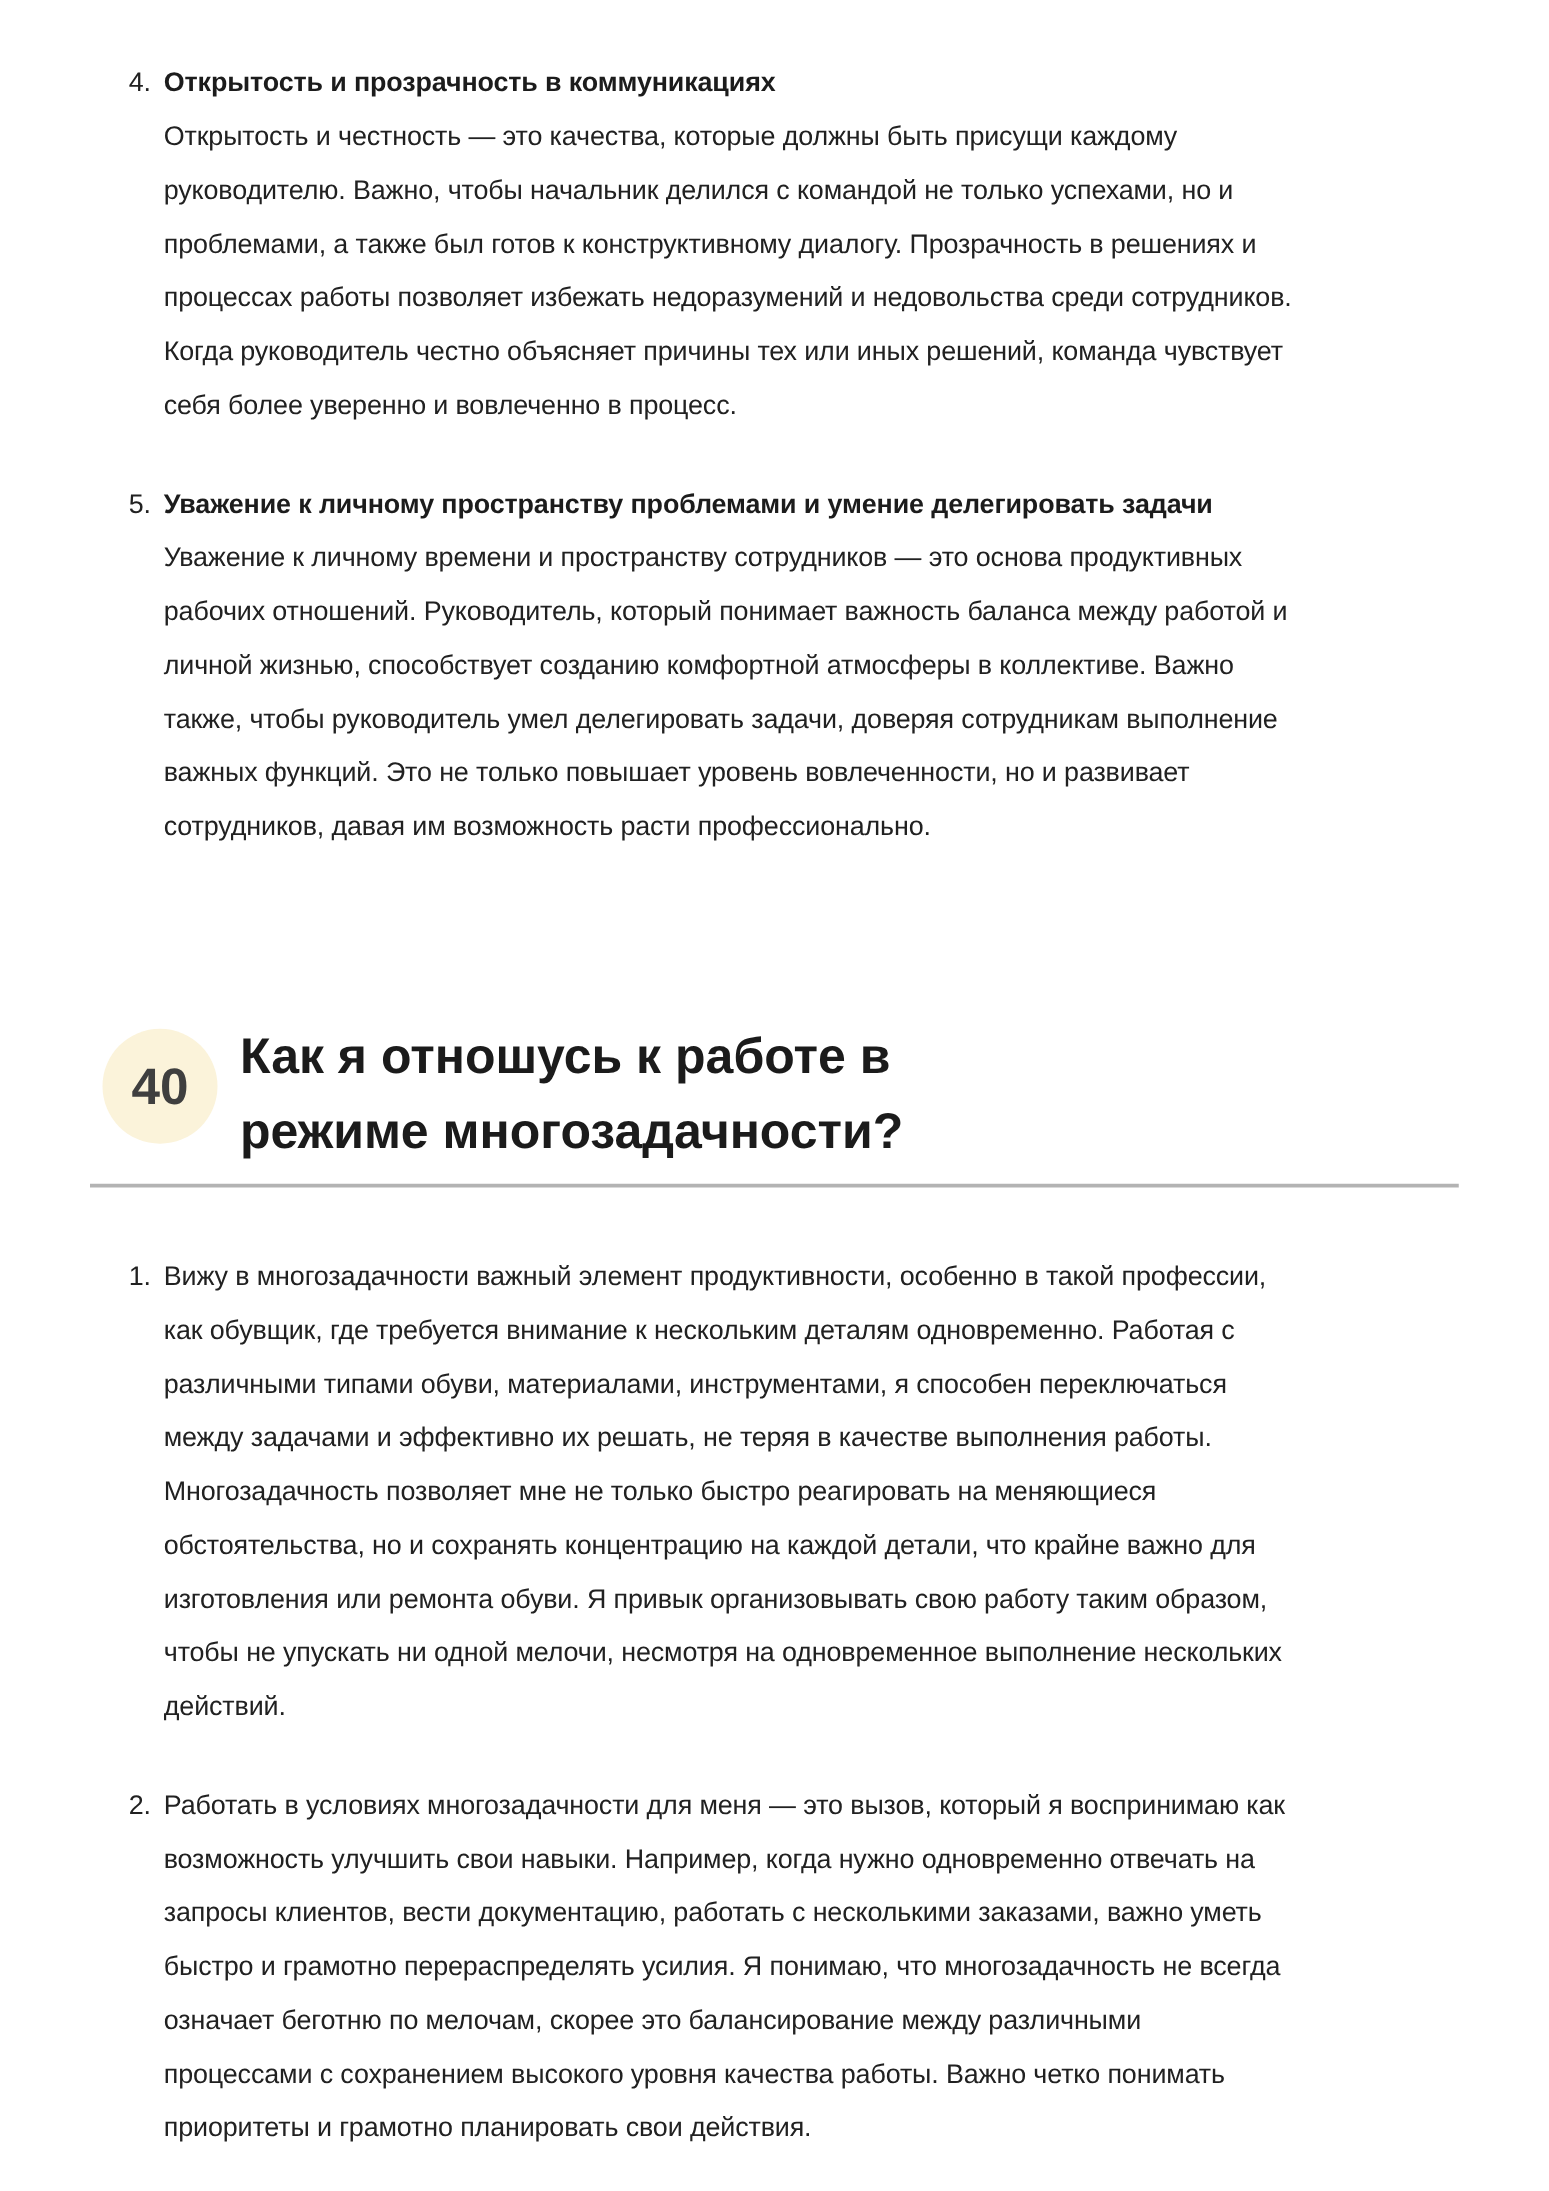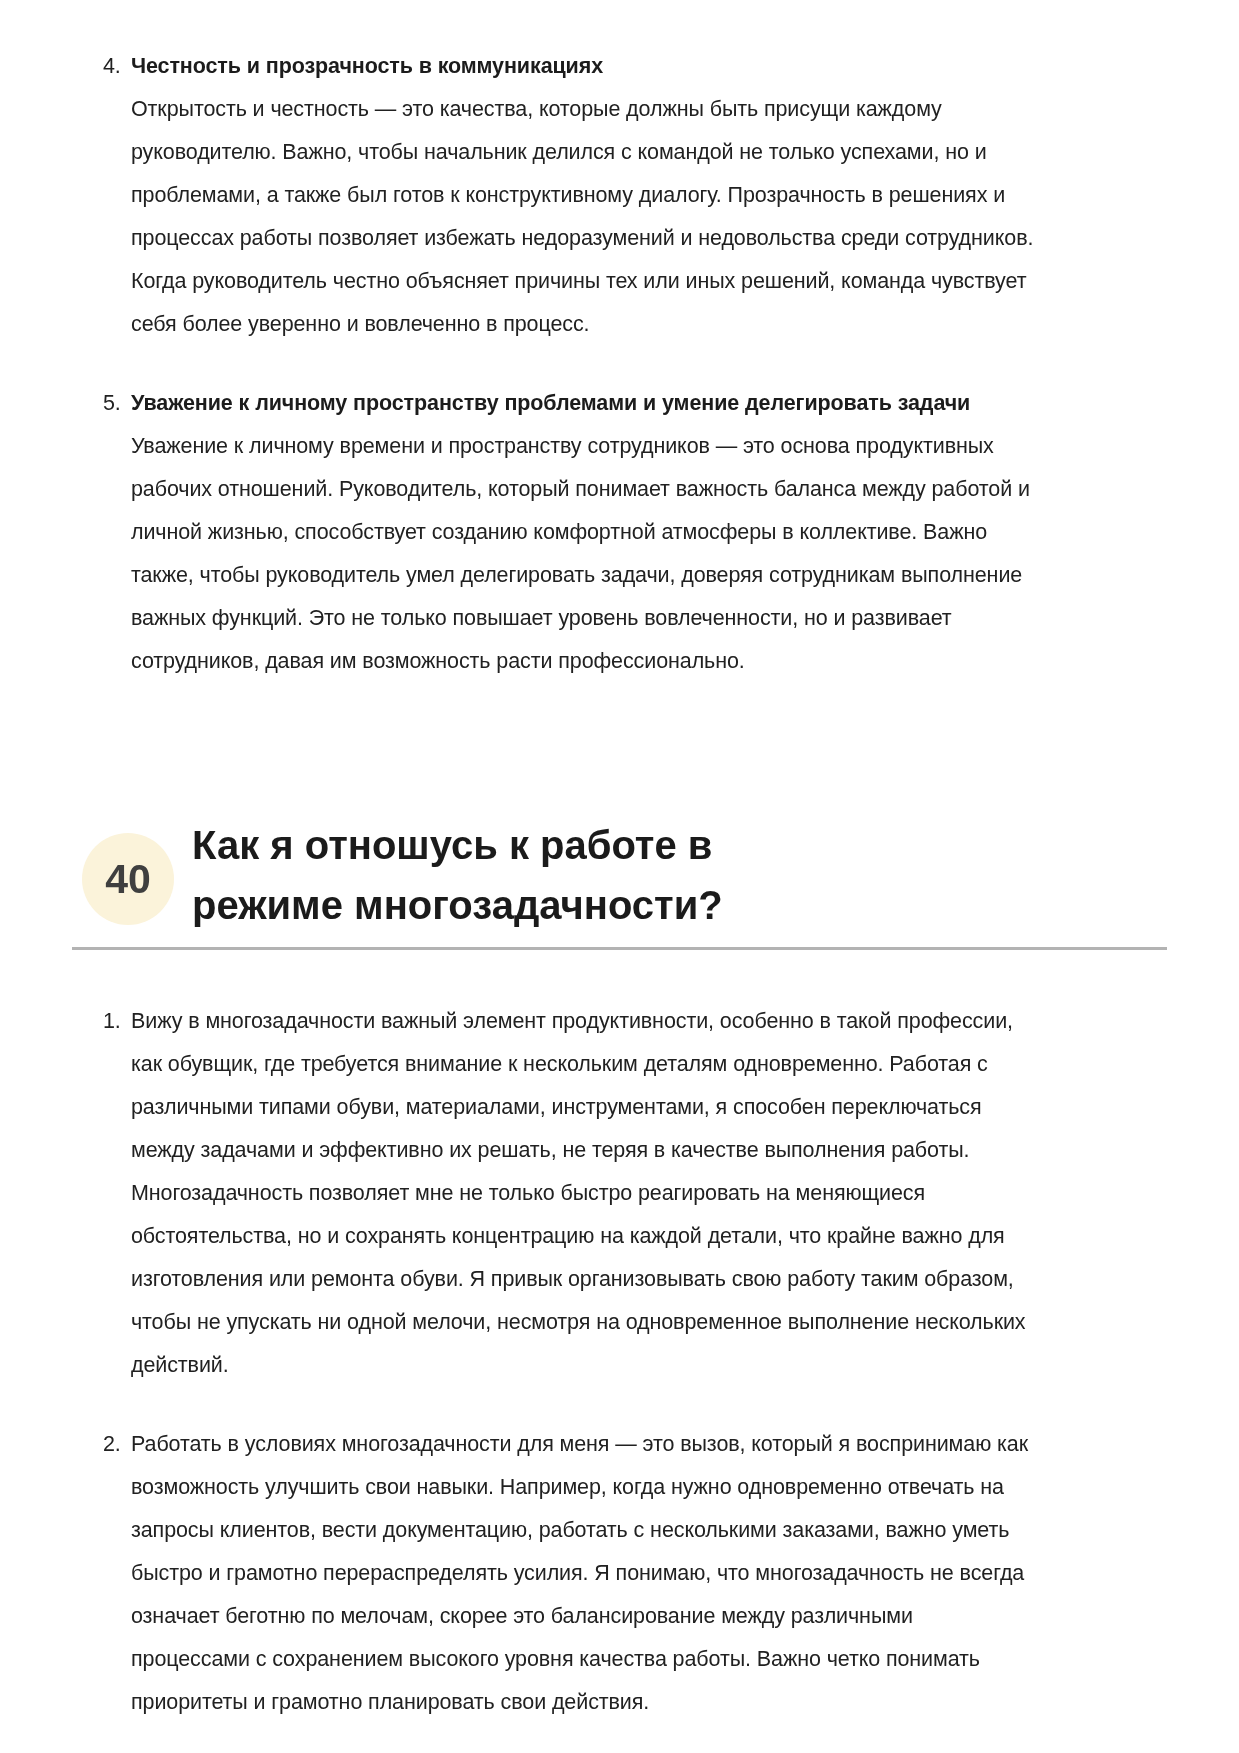--- a/index.html
+++ b/index.html
@@ -38,21 +38,21 @@
   .item-title {
     display: block;
     font-weight: 700;
     color: #1c1c1c;
   }
   .item-body { display: block; color: #212121; }
 
   
   .section-header {
     display: flex;
-    align-items: center;
+    align-items: flex-start;
     margin-top: 132px;
     margin-left: 10px;
   }
   .number-badge {
     flex: 0 0 auto;
     width: 92px;
     height: 92px;
     margin-top: 8px;
     border-radius: 50%;
     background: #fbf3da;
@@ -81,21 +81,21 @@
   .bottom-list { margin-top: 50px; }
 </style>
 </head>
 <body>
 
 <div class="page">
 
   <ol class="q-list top-list">
     <li class="item">
       <span class="item-number">4.</span>
-      <span class="item-title">Честность и прозрачность в коммуникациях</span>
+      <span class="item-title">Открытость и прозрачность в коммуникациях</span>
       <span class="item-body">Открытость и честность — это качества, которые должны быть присущи каждому руководителю. Важно, чтобы начальник делился с командой не только успехами, но и проблемами, а также был готов к конструктивному диалогу. Прозрачность в решениях и процессах работы позволяет избежать недоразумений и недовольства среди сотрудников. Когда руководитель честно объясняет причины тех или иных решений, команда чувствует себя более уверенно и вовлеченно в процесс.</span>
     </li>
     <li class="item">
       <span class="item-number">5.</span>
       <span class="item-title">Уважение к личному пространству проблемами и умение делегировать задачи</span>
       <span class="item-body">Уважение к личному времени и пространству сотрудников — это основа продуктивных рабочих отношений. Руководитель, который понимает важность баланса между работой и личной жизнью, способствует созданию комфортной атмосферы в коллективе. Важно также, чтобы руководитель умел делегировать задачи, доверяя сотрудникам выполнение важных функций. Это не только повышает уровень вовлеченности, но и развивает сотрудников, давая им возможность расти профессионально.</span>
     </li>
   </ol>
 
   <div class="section-header">

